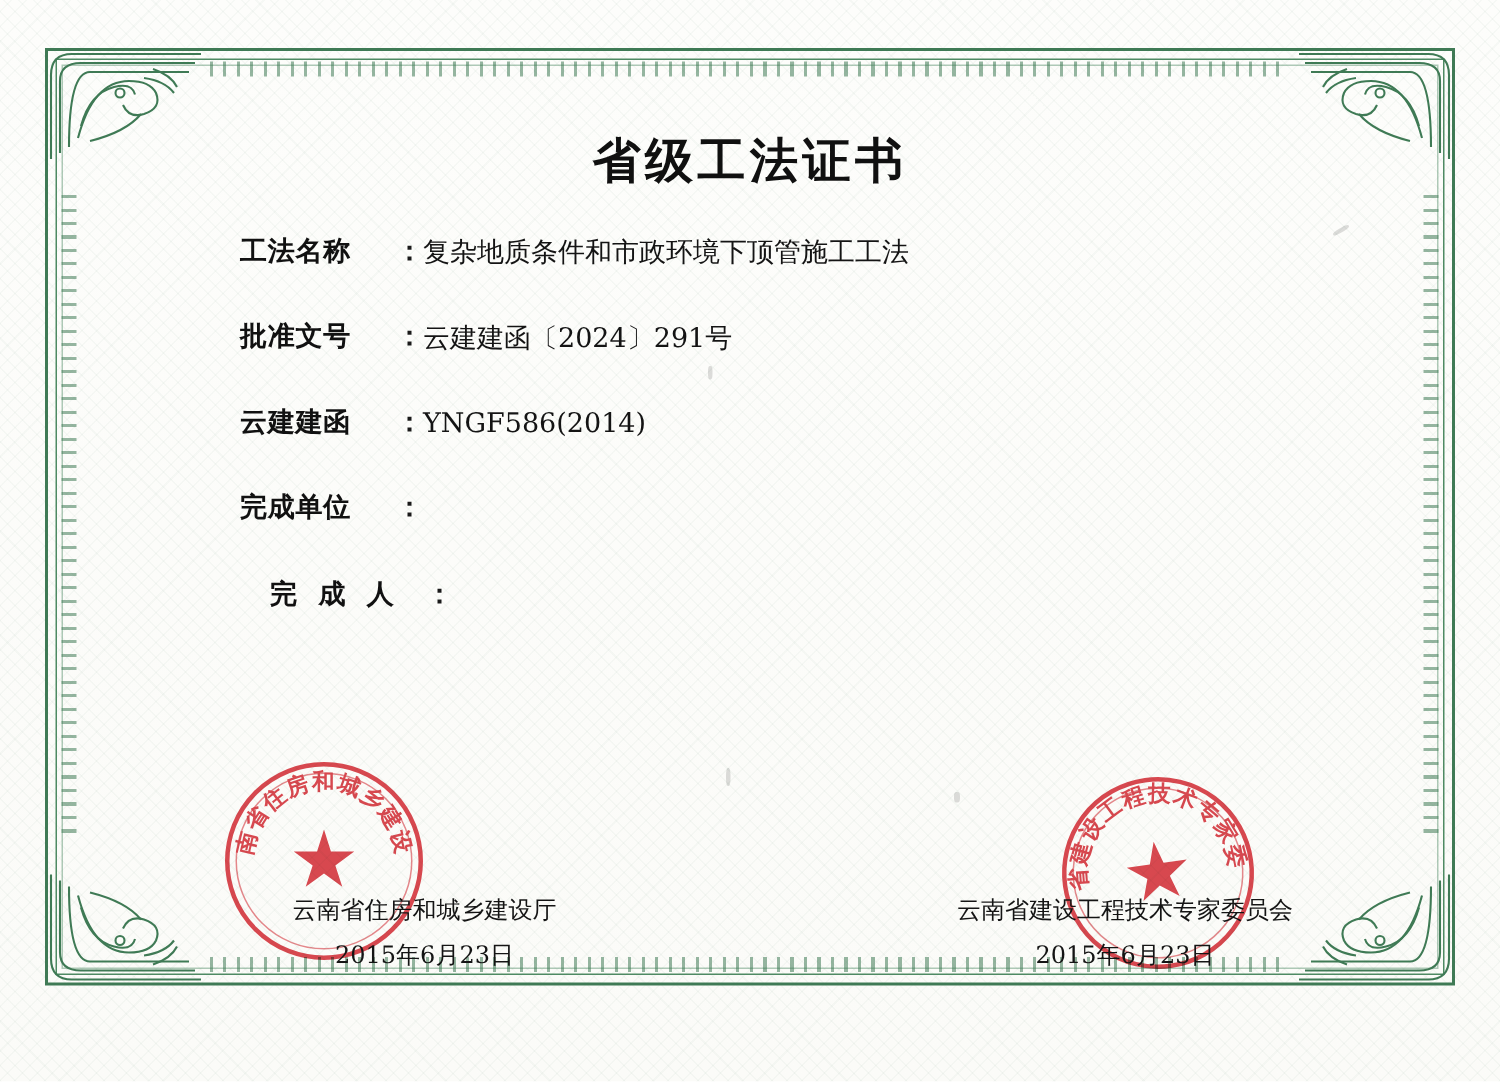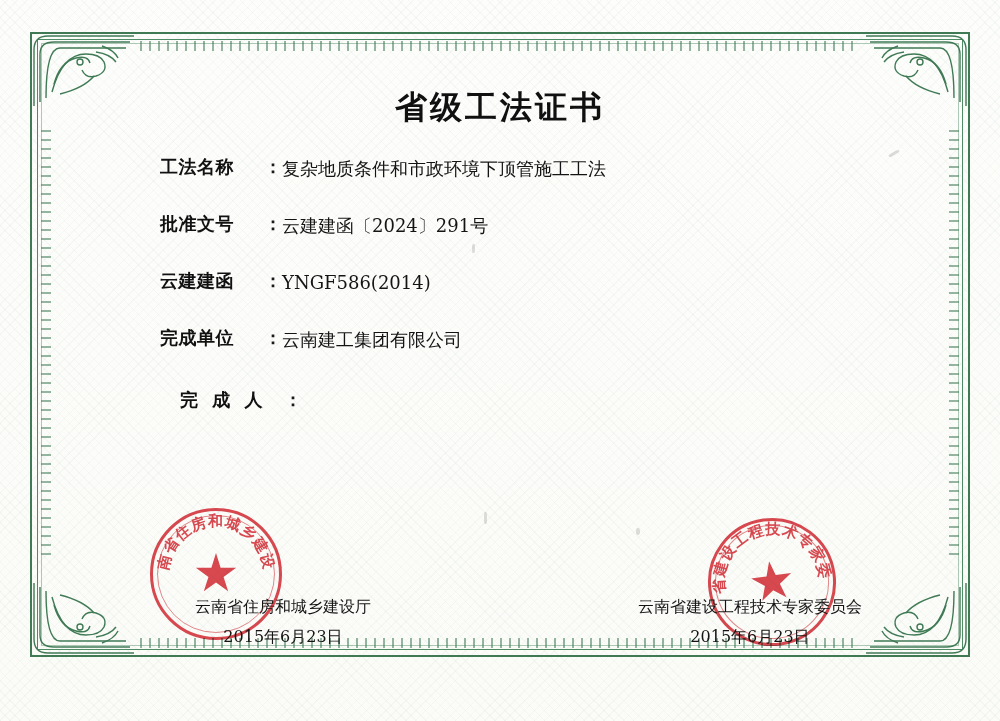--- a/index.html
+++ b/index.html
@@ -320,21 +320,20 @@
         <span class="colon">：</span>
         <span class="value">
           <span class="line">YNGF586(2014)</span>
         </span>
       </div>
 
       <div class="field units">
         <span class="label">完成单位</span>
         <span class="colon">：</span>
         <span class="value">
-          <span class="line">云南建工集团有限公司</span>
         </span>
       </div>
 
       <div class="field persons">
         <span class="label">完 成 人</span>
         <span class="colon">：</span>
       </div>
 
     </div>
 

